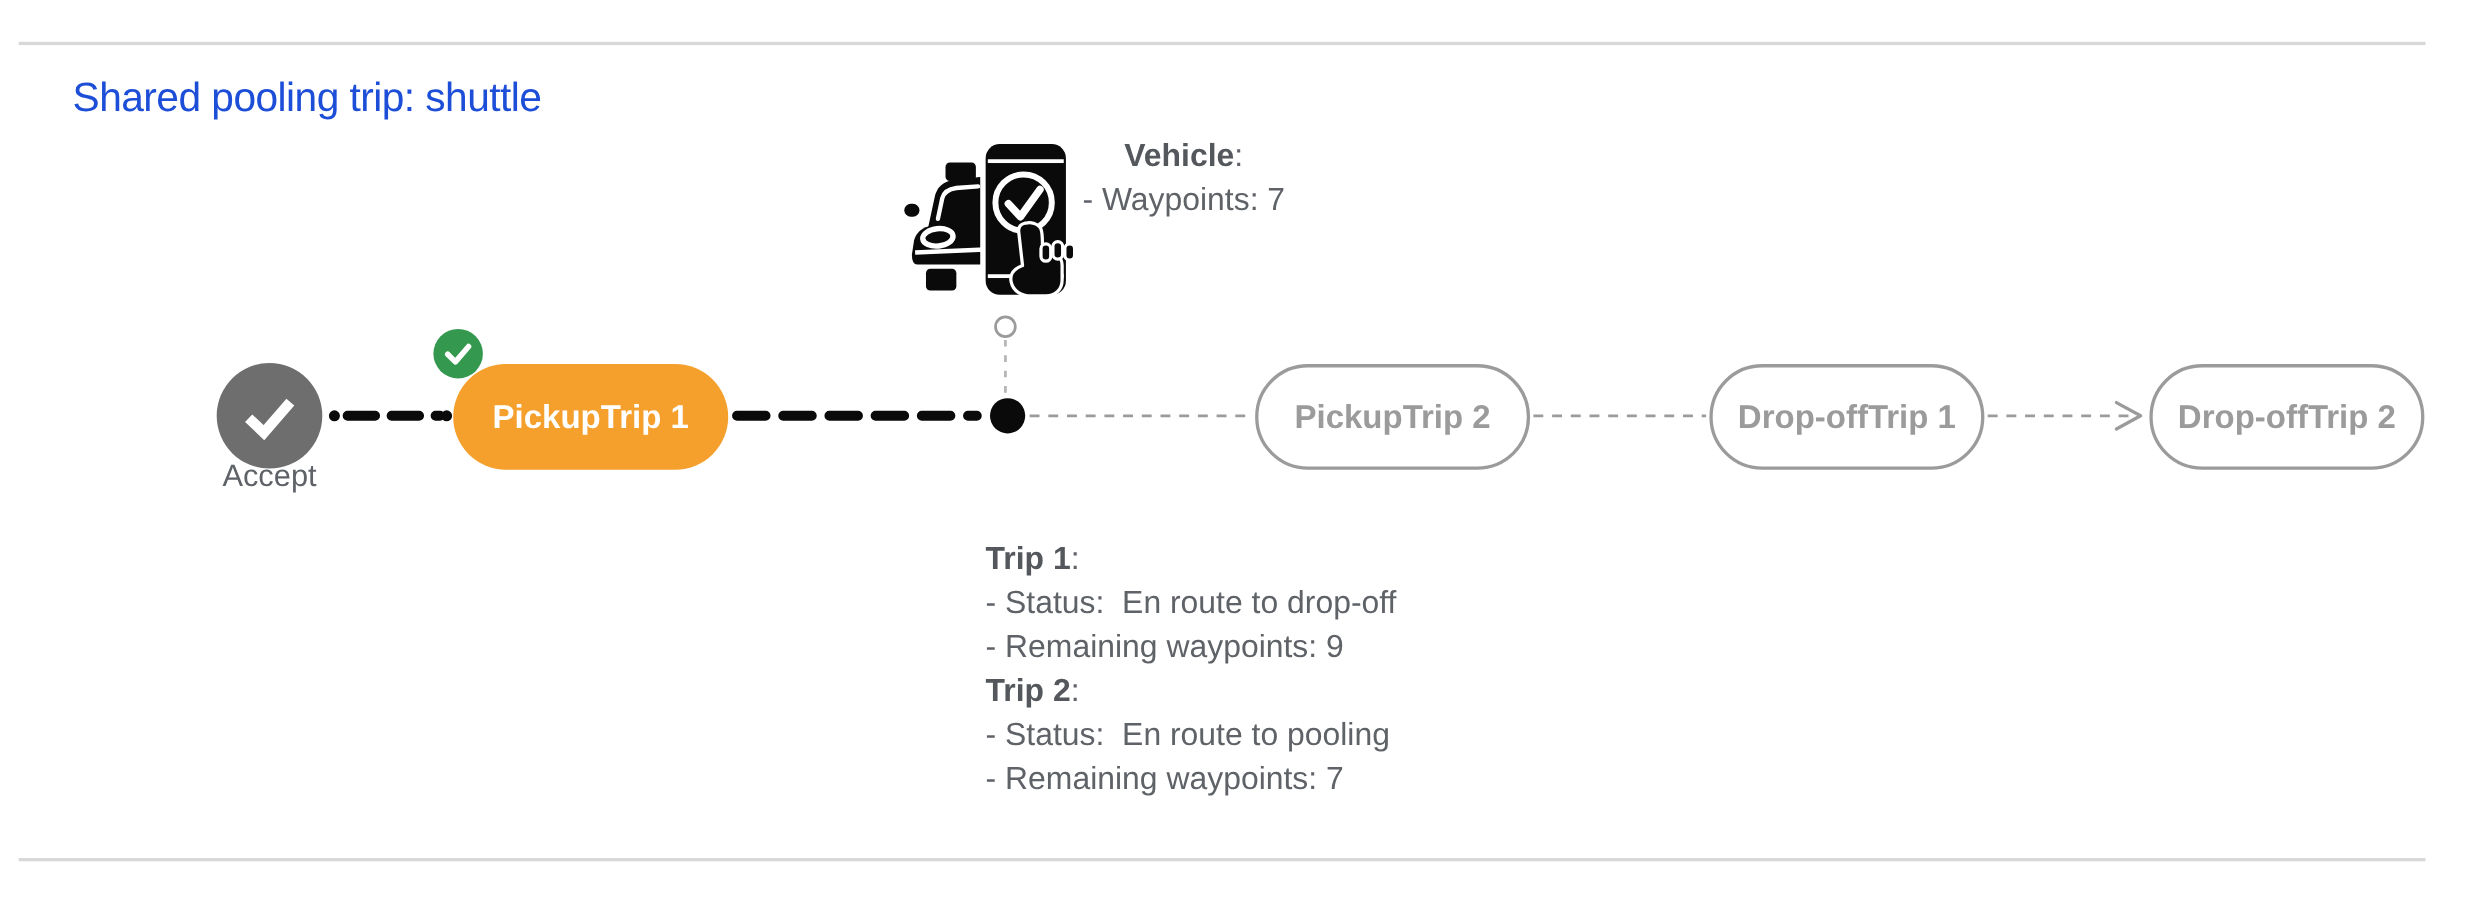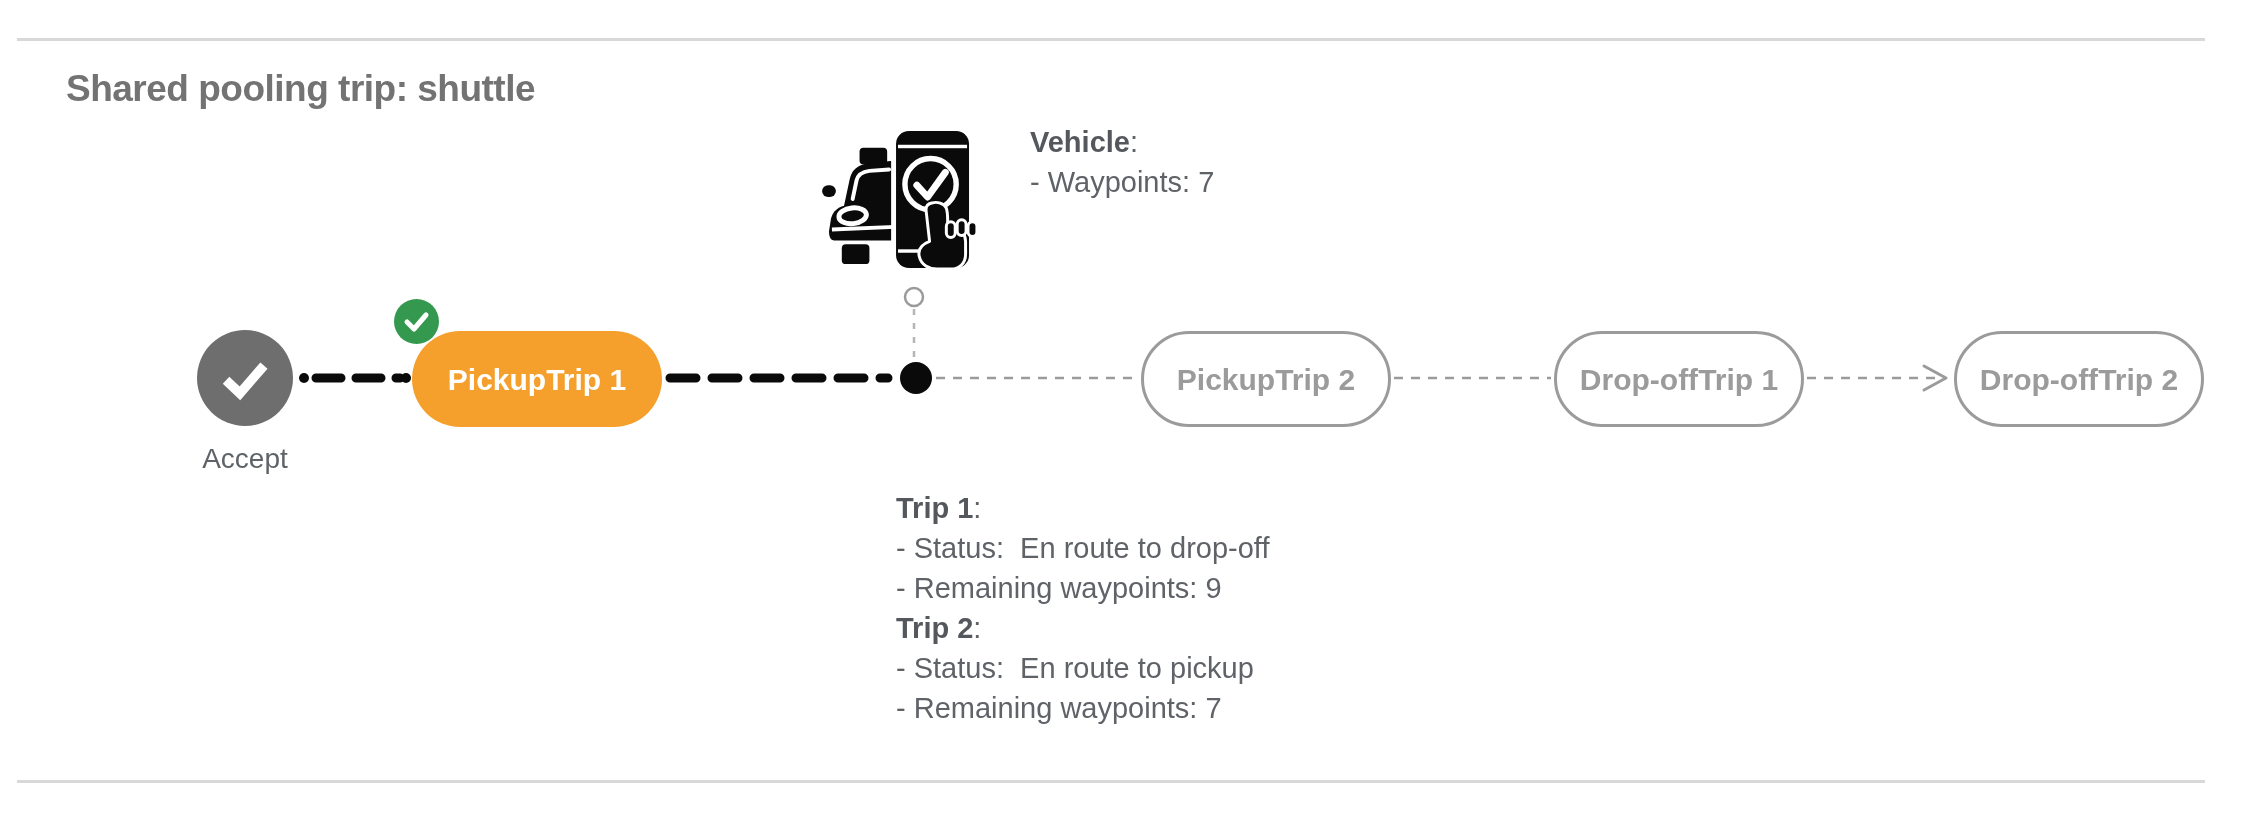--- a/index.html
+++ b/index.html
@@ -19,22 +19,22 @@
     background: #d8d8d8;
   }
   .rule.top { top: 38px; }
   .rule.bottom { top: 780px; }
 
   .title {
     position: absolute;
     left: 66px;
     top: 68px;
     font-size: 37px;
-    font-weight: bold;
-    color: #737373;
+    font-weight: normal;
+    color: #1d4ed8;
     letter-spacing: -0.5px;
     white-space: nowrap;
   }
 
   .connectors {
     position: absolute;
     left: 0; top: 0;
     width: 2245px; height: 825px;
     pointer-events: none;
   }
@@ -42,21 +42,21 @@
   .node-circle {
     position: absolute;
     left: 197px; top: 330px;
     width: 96px; height: 96px;
     border-radius: 50%;
     background: #6e6e6e;
     display: flex; align-items: center; justify-content: center;
   }
   .node-label {
     position: absolute;
-    left: 95px; top: 440px;
+    left: 95px; top: 414px;
     width: 300px;
     text-align: center;
     font-size: 28px;
     line-height: 37px;
     color: #5f6368;
   }
 
   .pill {
     position: absolute;
     top: 331px;
@@ -97,21 +97,21 @@
     position: absolute;
     left: 820px; top: 128px;
   }
 
   .text-block {
     position: absolute;
     color: #5f6368;
     font-size: 29px;
     line-height: 40px;
   }
-  .vehicle-info { left: 1030px; top: 122px; }
+  .vehicle-info { left: 984px; top: 122px; text-align: center; }
   .trip-info { left: 896px; top: 488px; }
   .info-line { white-space: pre-wrap; }
   .b { font-weight: bold; color: #54575b; }
 </style>
 </head>
 <body>
 
 <div class="canvas">
 
   <div class="rule top"></div>
@@ -200,17 +200,17 @@
   <div class="text-block vehicle-info">
     <div class="info-line"><span class="b">Vehicle</span><span>:</span></div>
     <div class="info-line">- Waypoints: 7</div>
   </div>
 
   <div class="text-block trip-info">
     <div class="info-line"><span class="b">Trip 1</span><span>:</span></div>
     <div class="info-line">- Status:  En route to drop-off</div>
     <div class="info-line">- Remaining waypoints: 9</div>
     <div class="info-line"><span class="b">Trip 2</span><span>:</span></div>
-    <div class="info-line">- Status:  En route to pickup</div>
+    <div class="info-line">- Status:  En route to pooling</div>
     <div class="info-line">- Remaining waypoints: 7</div>
   </div>
 
 </div>
 
 </body></html>

